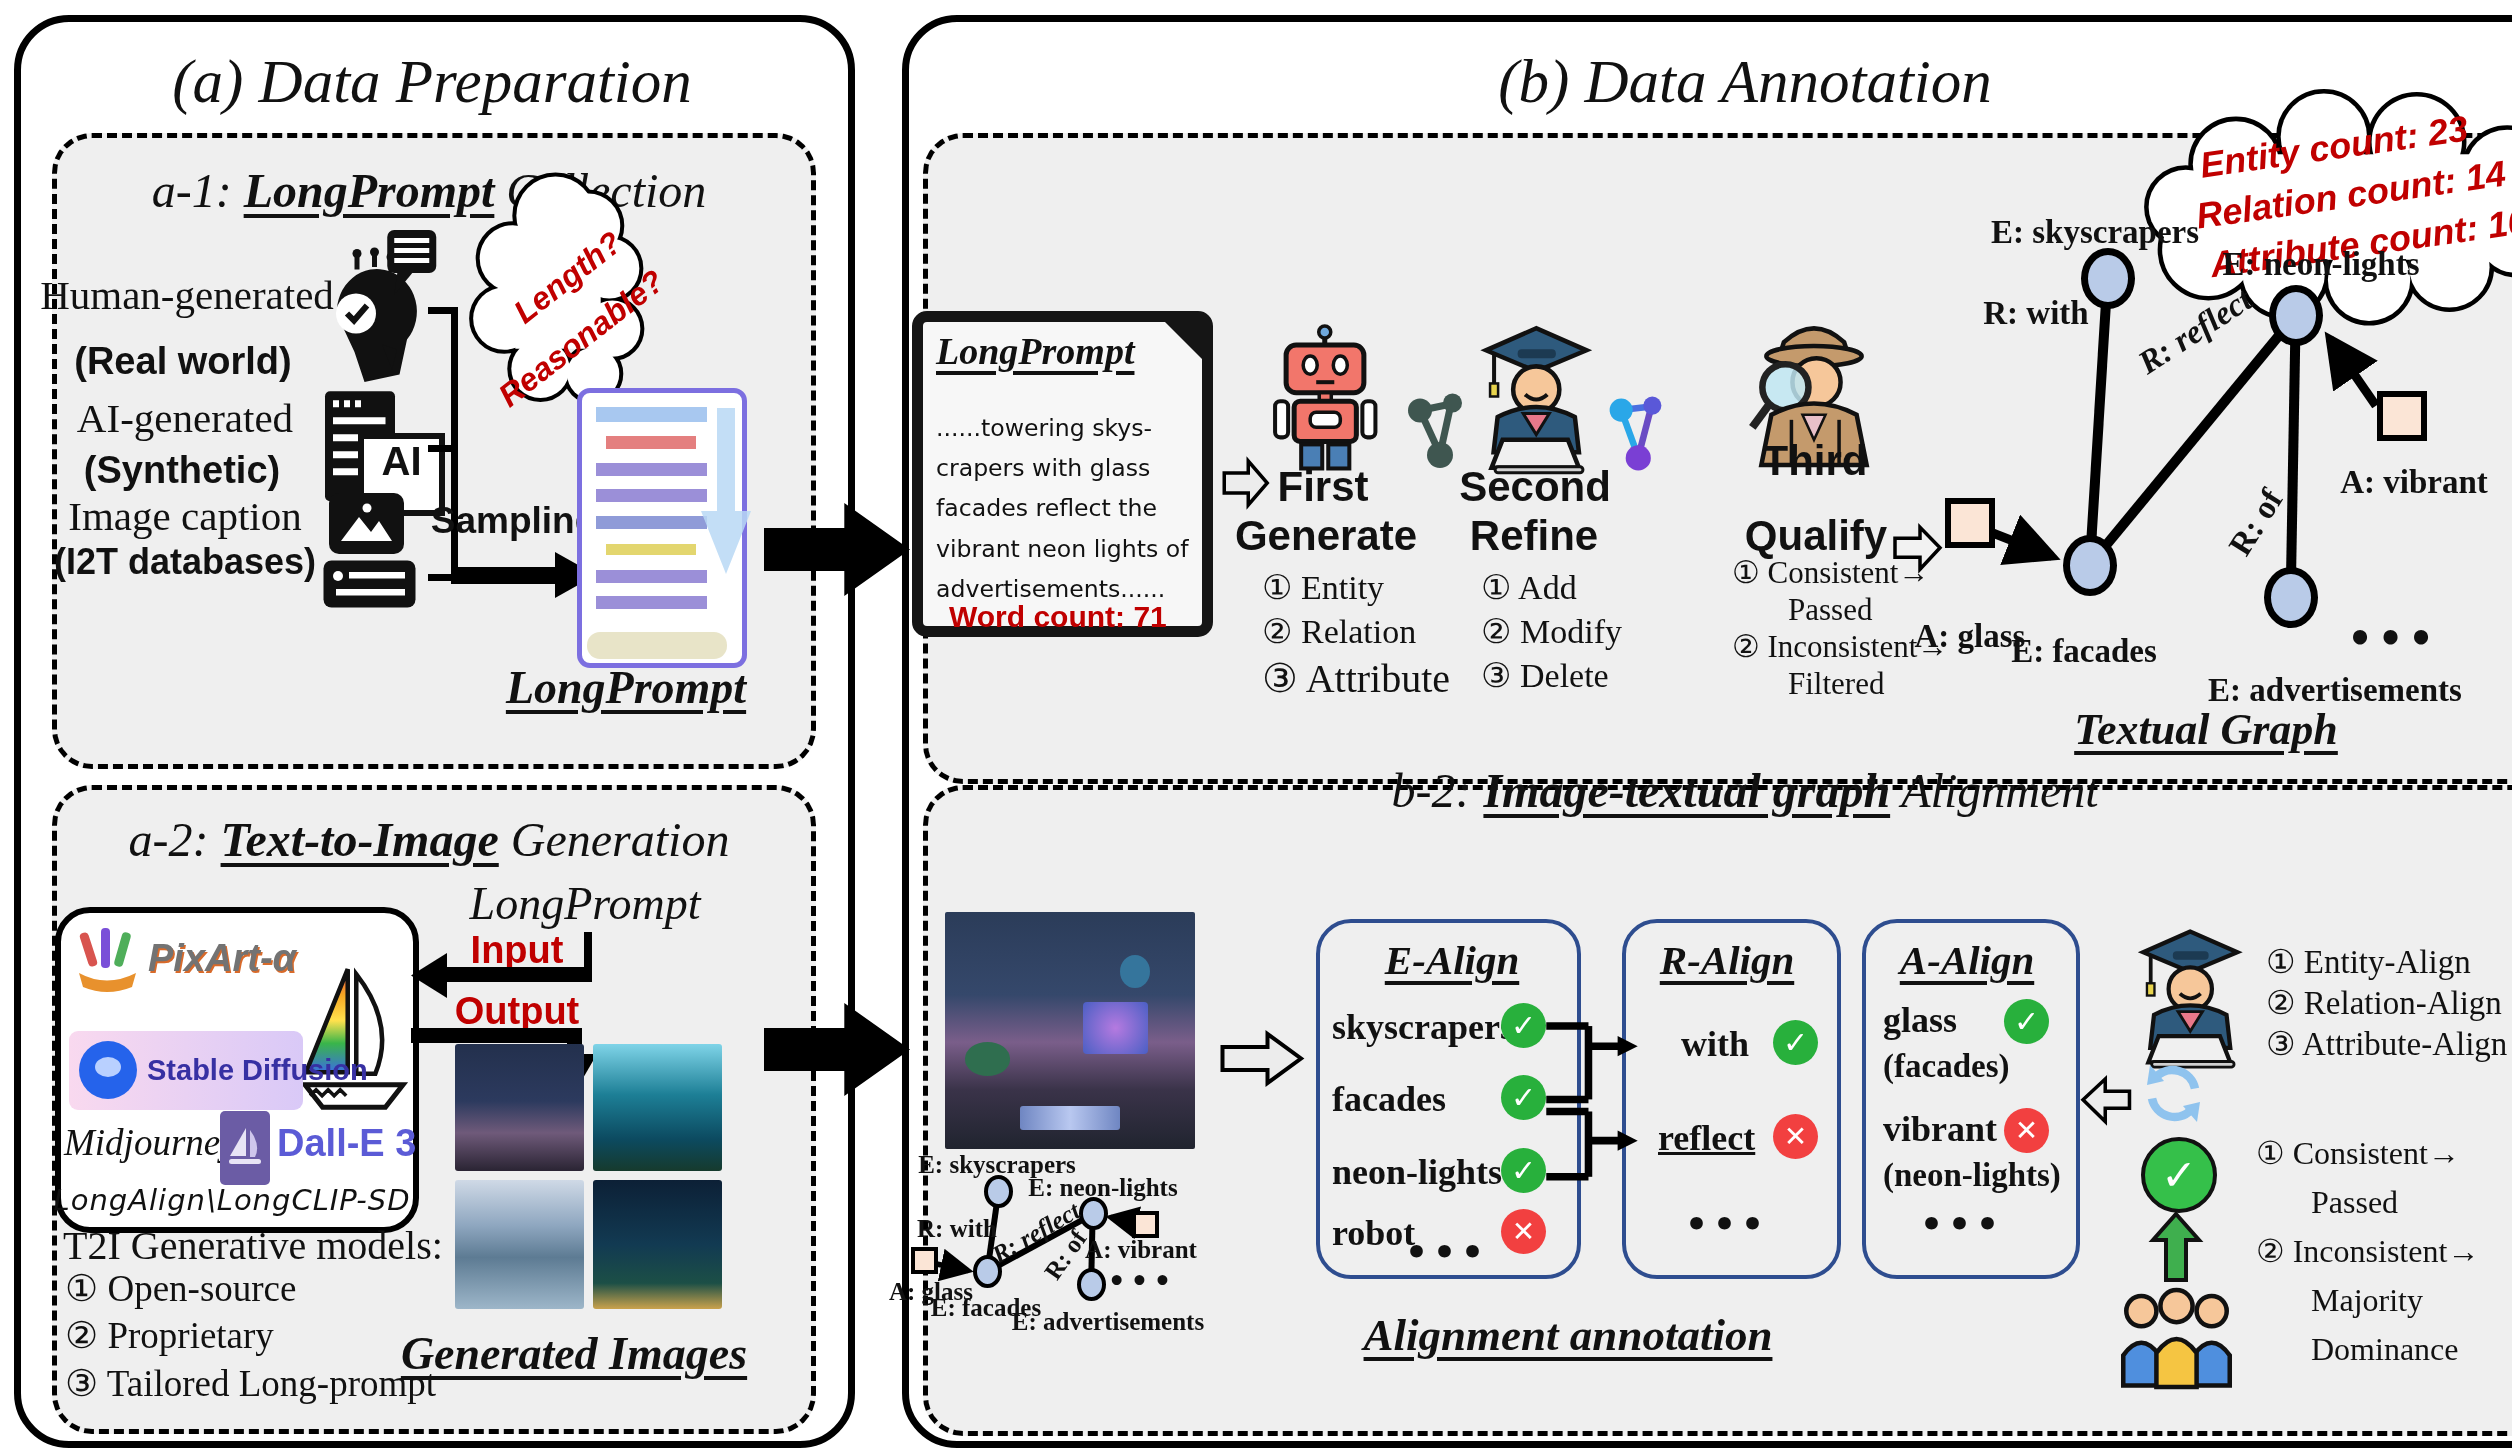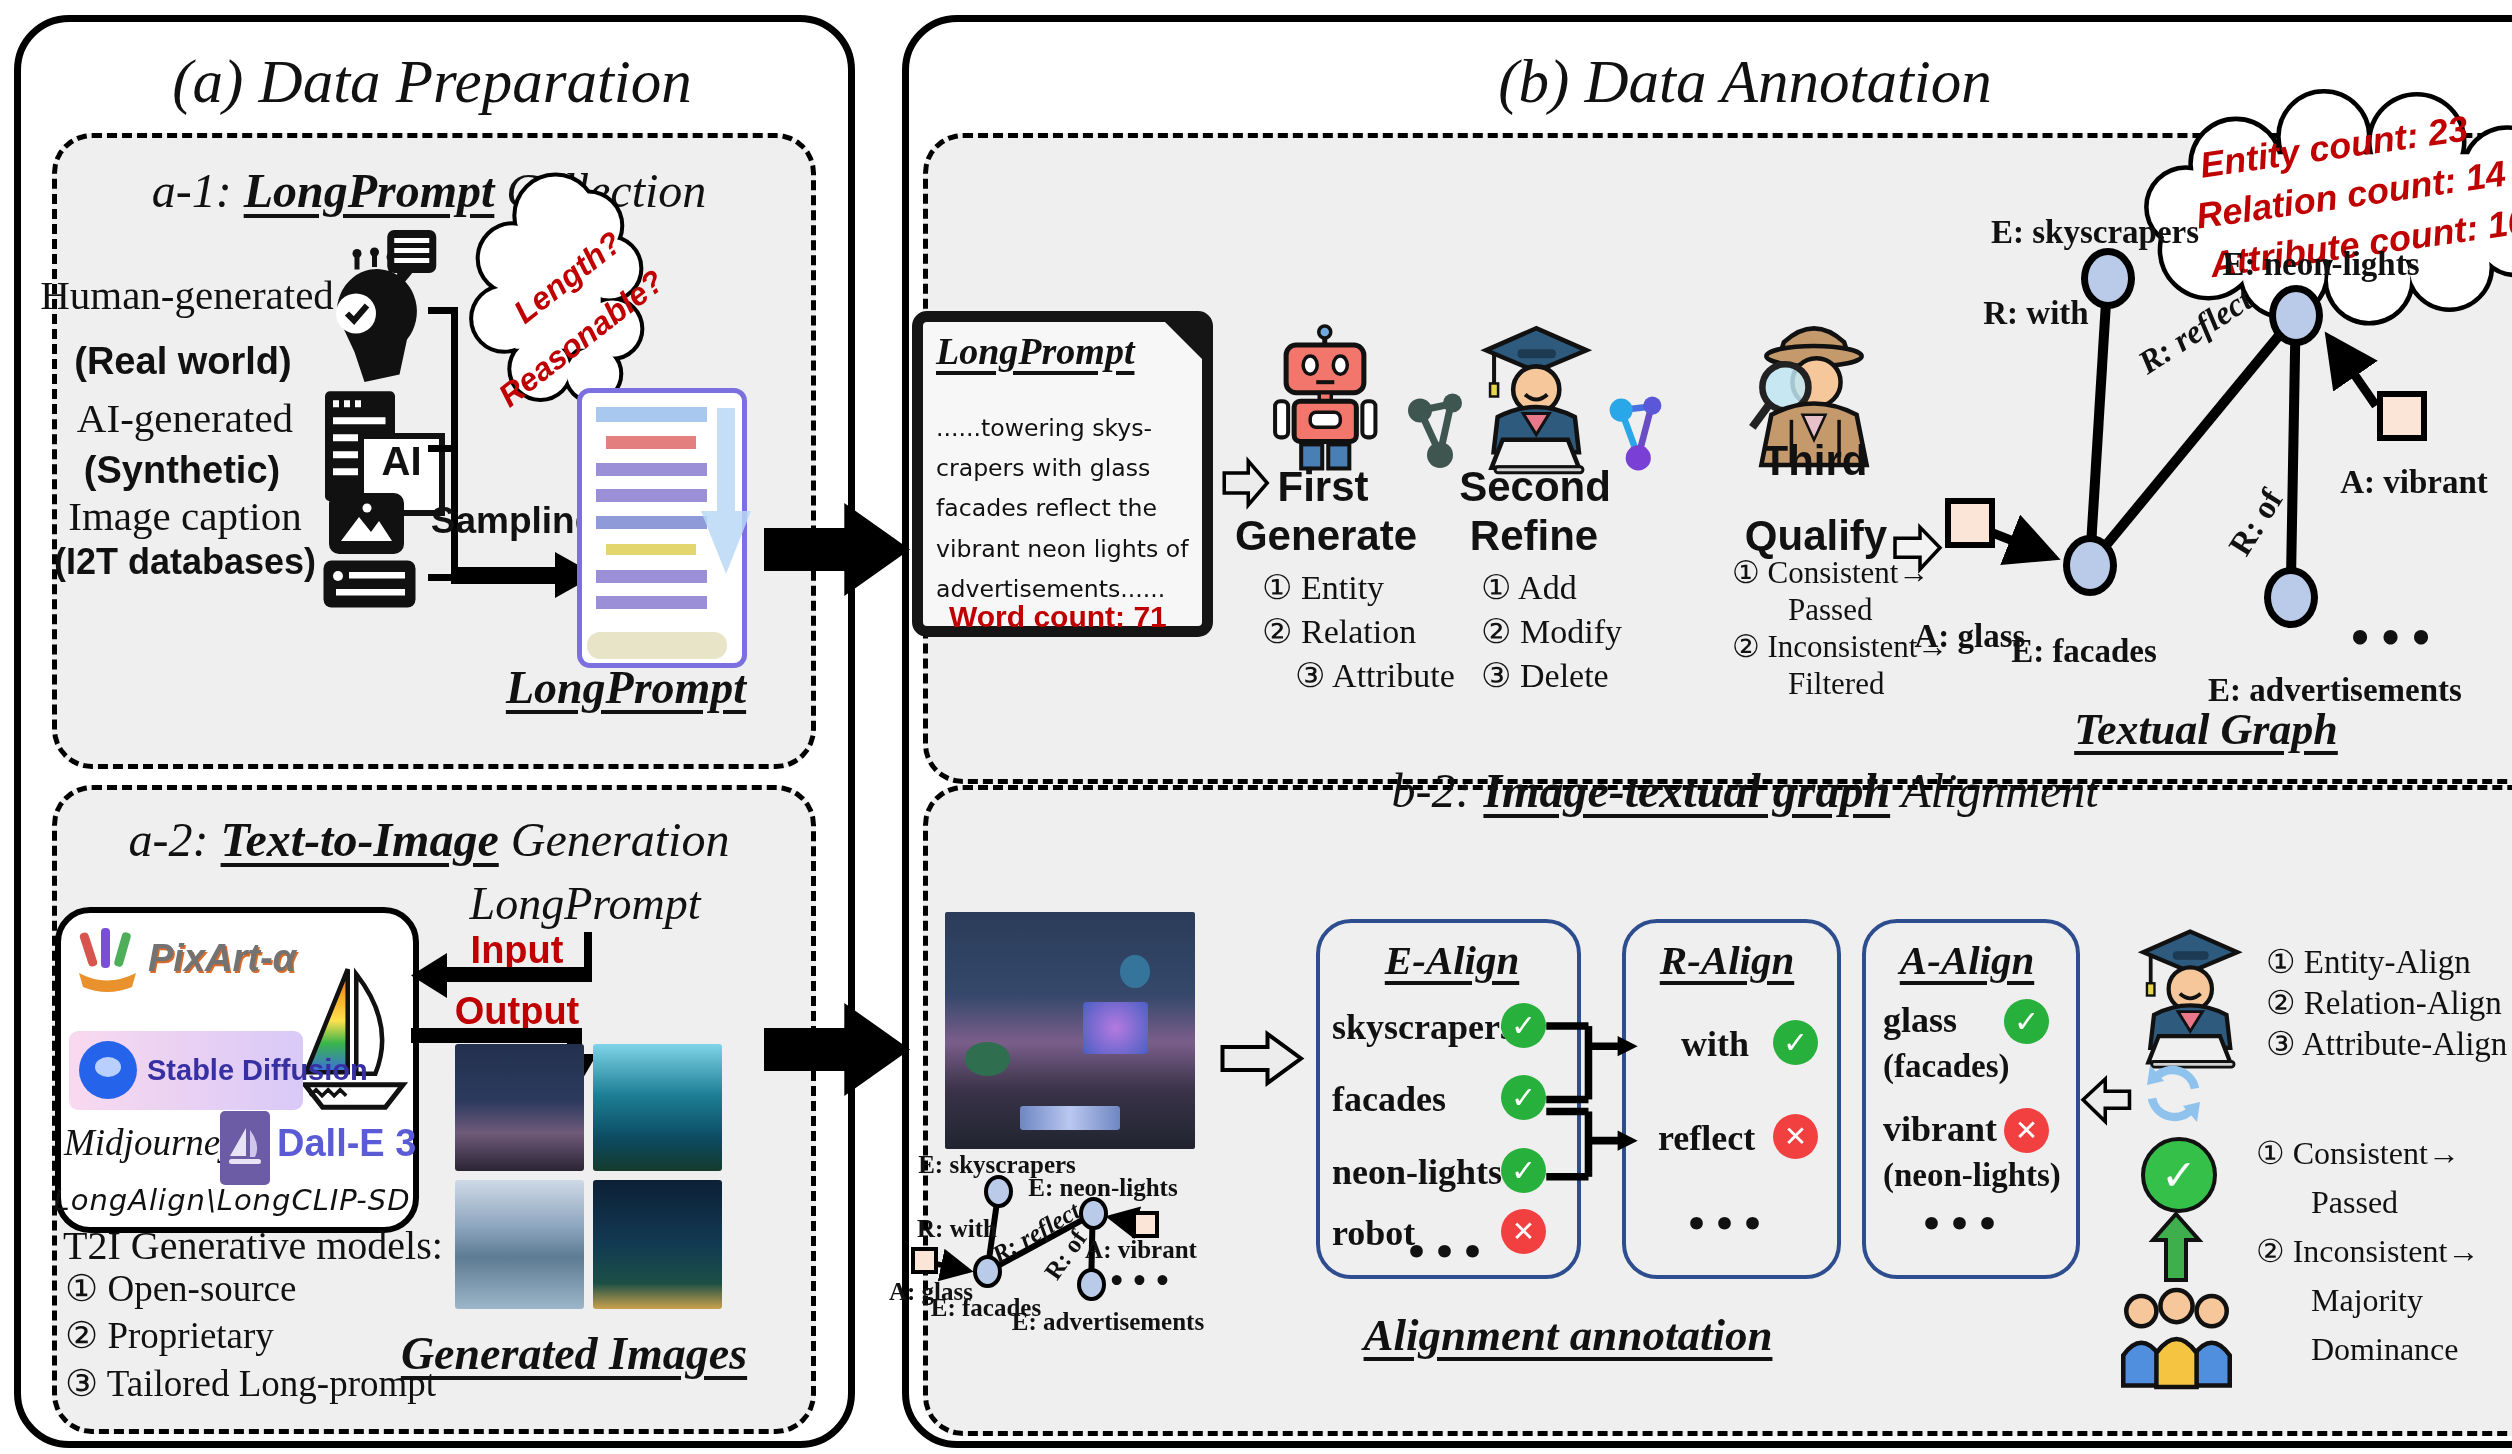--- a/index.html
+++ b/index.html
@@ -301,21 +301,21 @@
 
   <div class="t c sans bd" style="left:1323px;top:465px;font-size:42px;">First</div>
   <div class="t c sans bd" style="left:1326px;top:514px;font-size:42px;text-align:right;">Generate</div>
   <div class="t c sans bd" style="left:1535px;top:465px;font-size:42px;">Second</div>
   <div class="t c sans bd" style="left:1534px;top:514px;font-size:42px;">Refine</div>
   <div class="t c sans bd" style="left:1815px;top:439px;font-size:42px;">Third</div>
   <div class="t c sans bd" style="left:1816px;top:514px;font-size:42px;">Qualify</div>
 
   <div class="t" style="left:1262px;top:570px;font-size:34px;">① Entity</div>
   <div class="t" style="left:1262px;top:614px;font-size:34px;">② Relation</div>
-  <div class="t" style="left:1262px;top:658px;font-size:34px;margin-left:33px;">③ Attribute</div>
+  <div class="t" style="left:1262px;top:658px;font-size:40px;">③ Attribute</div>
   <div class="t" style="left:1481px;top:570px;font-size:34px;">① Add</div>
   <div class="t" style="left:1481px;top:614px;font-size:34px;">② Modify</div>
   <div class="t" style="left:1481px;top:658px;font-size:34px;">③ Delete</div>
   <div class="t" style="left:1732px;top:557px;font-size:31px;">① Consistent→</div>
   <div class="t" style="left:1788px;top:594px;font-size:31px;">Passed</div>
   <div class="t" style="left:1732px;top:631px;font-size:31px;">② Inconsistent→</div>
   <div class="t" style="left:1788px;top:668px;font-size:31px;">Filtered</div>
 
   <svg style="left:1893px;top:524px;" width="50" height="48" viewBox="0 0 100 95">
     <polygon points="4,28 54,28 54,6 94,47 54,90 54,66 4,66" fill="#f2f2f2" stroke="#000" stroke-width="7"></polygon>
@@ -457,21 +457,21 @@
     <line x1="18" y1="322" x2="102" y2="322" stroke="#000" stroke-width="15"></line>
     <line x1="102" y1="192" x2="102" y2="322" stroke="#000" stroke-width="15"></line>
     <line x1="102" y1="250" x2="165" y2="250" stroke="#000" stroke-width="15"></line>
     <polygon points="160,230 160,270 200,250" fill="#000"></polygon>
   </svg>
 
   <div class="t bd" style="left:1681px;top:1026px;font-size:36px;">with</div>
   <div class="chk" style="left:1773px;top:1020px;width:45px;height:45px;font-size:30px;">
       <span>✓</span>
     </div>
-  <div class="t bd" style="left:1658px;top:1120px;font-size:36px;">reflect</div>
+  <div class="t bd" style="left:1658px;top:1120px;font-size:36px;text-decoration:underline;">reflect</div>
   <div class="crs" style="left:1773px;top:1114px;width:45px;height:45px;font-size:28px;">
       <span>✕</span>
     </div>
   <div class="t c dots" style="left:1727px;top:1206px;font-size:36px;">•••</div>
 
   <div class="t bd" style="left:1883px;top:1002px;font-size:36px;">glass</div>
   <div class="t bd" style="left:1883px;top:1049px;font-size:33px;">(facades)</div>
   <div class="chk" style="left:2004px;top:999px;width:45px;height:45px;font-size:30px;">
       <span>✓</span>
     </div>

